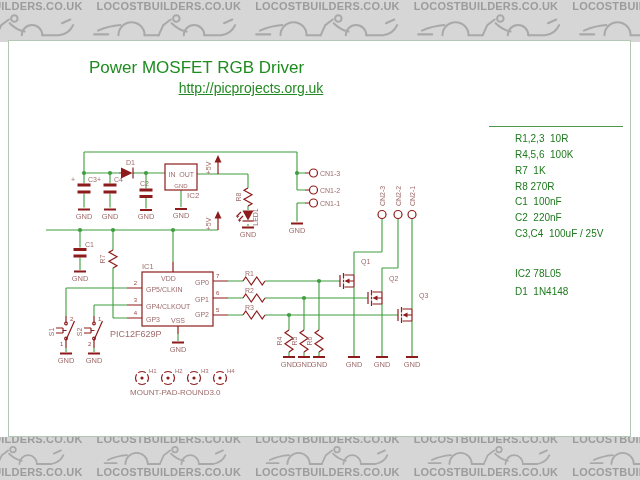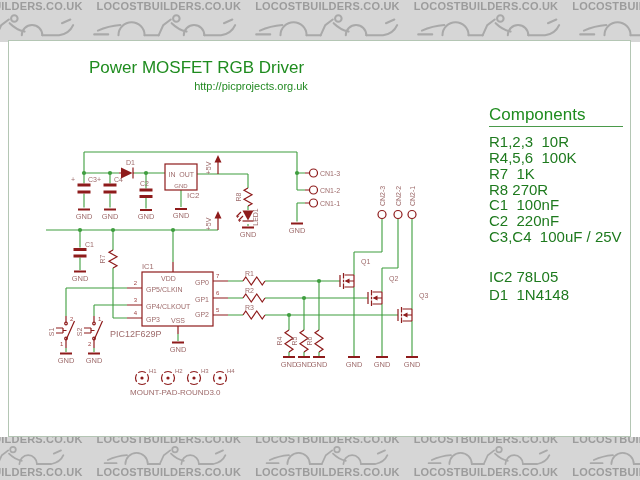--- a/index.html
+++ b/index.html
@@ -12,26 +12,26 @@
   .wm-row{position:absolute;left:0;display:flex;gap:14px;white-space:nowrap;
           font-weight:bold;font-size:11px;letter-spacing:.2px;color:#9c9c9c;}
   .car-row{position:absolute;left:0;display:flex;gap:12px;}
   .car-row svg{flex:0 0 auto;}
   
   .sheet{position:absolute;left:8px;top:40px;width:623px;height:397px;
          background:#fff;border:1px solid #b4c6b4;box-sizing:border-box;}
   .title{position:absolute;left:89px;top:58px;width:310px;text-align:left;
          font-size:17px;color:#1f8c1f;}
   .subtitle{position:absolute;left:96px;top:80px;width:310px;text-align:center;
-            font-size:11px;color:#238a23;}
+            font-size:14px;color:#238a23;text-decoration:underline;}
   
   .comp-title{position:absolute;left:489px;top:105px;font-size:17px;color:#1f8c1f;}
   .comp-rule{position:absolute;left:489px;top:126px;width:134px;height:0;
              border-top:1px solid #4a9a4a;}
-  .comp-item{position:absolute;left:489px;font-size:15px;color:#1e7a1e;white-space:pre;}
+  .comp-item{position:absolute;left:515px;font-size:10px;color:#1e7a1e;white-space:pre;}
   
   .sch{position:absolute;left:0;top:0;}
   .sch text{font-family:"Liberation Sans",sans-serif;fill:#9e6b6b;font-size:7px;}
   .sch text.gndl{font-size:7.5px;}
   .sch text.pn{fill:#a04545;font-size:6px;}
   .sch text.part{font-size:9px;}
   .sch text.tiny{font-size:6px;}
   .wire{stroke:#3f9e3f;stroke-width:1.1;fill:none;}
   .sym{stroke:#8e1b1b;stroke-width:1.2;fill:none;}
   .symf{fill:#8e1b1b;stroke:none;}
@@ -120,21 +120,20 @@
       <span>LOCOSTBUILDERS.CO.UK</span>
       <span>LOCOSTBUILDERS.CO.UK</span>
       <span>LOCOSTBUILDERS.CO.UK</span>
     </div>
   </div>
 
   <div class="sheet"></div>
   <div class="title">Power MOSFET RGB Driver</div>
   <div class="subtitle">http://picprojects.org.uk</div>
 
-  <div class="comp-title">Components</div>
   <div class="comp-rule"></div>
   <div class="comp-item" style="top:133px">R1,2,3  10R</div>
   <div class="comp-item" style="top:149px">R4,5,6  100K</div>
   <div class="comp-item" style="top:165px">R7  1K</div>
   <div class="comp-item" style="top:181px">R8 270R</div>
   <div class="comp-item" style="top:196px">C1  100nF</div>
   <div class="comp-item" style="top:212px">C2  220nF</div>
   <div class="comp-item" style="top:228px">C3,C4  100uF / 25V</div>
   <div class="comp-item" style="top:268px">IC2 78L05</div>
   <div class="comp-item" style="top:286px">D1  1N4148</div>

